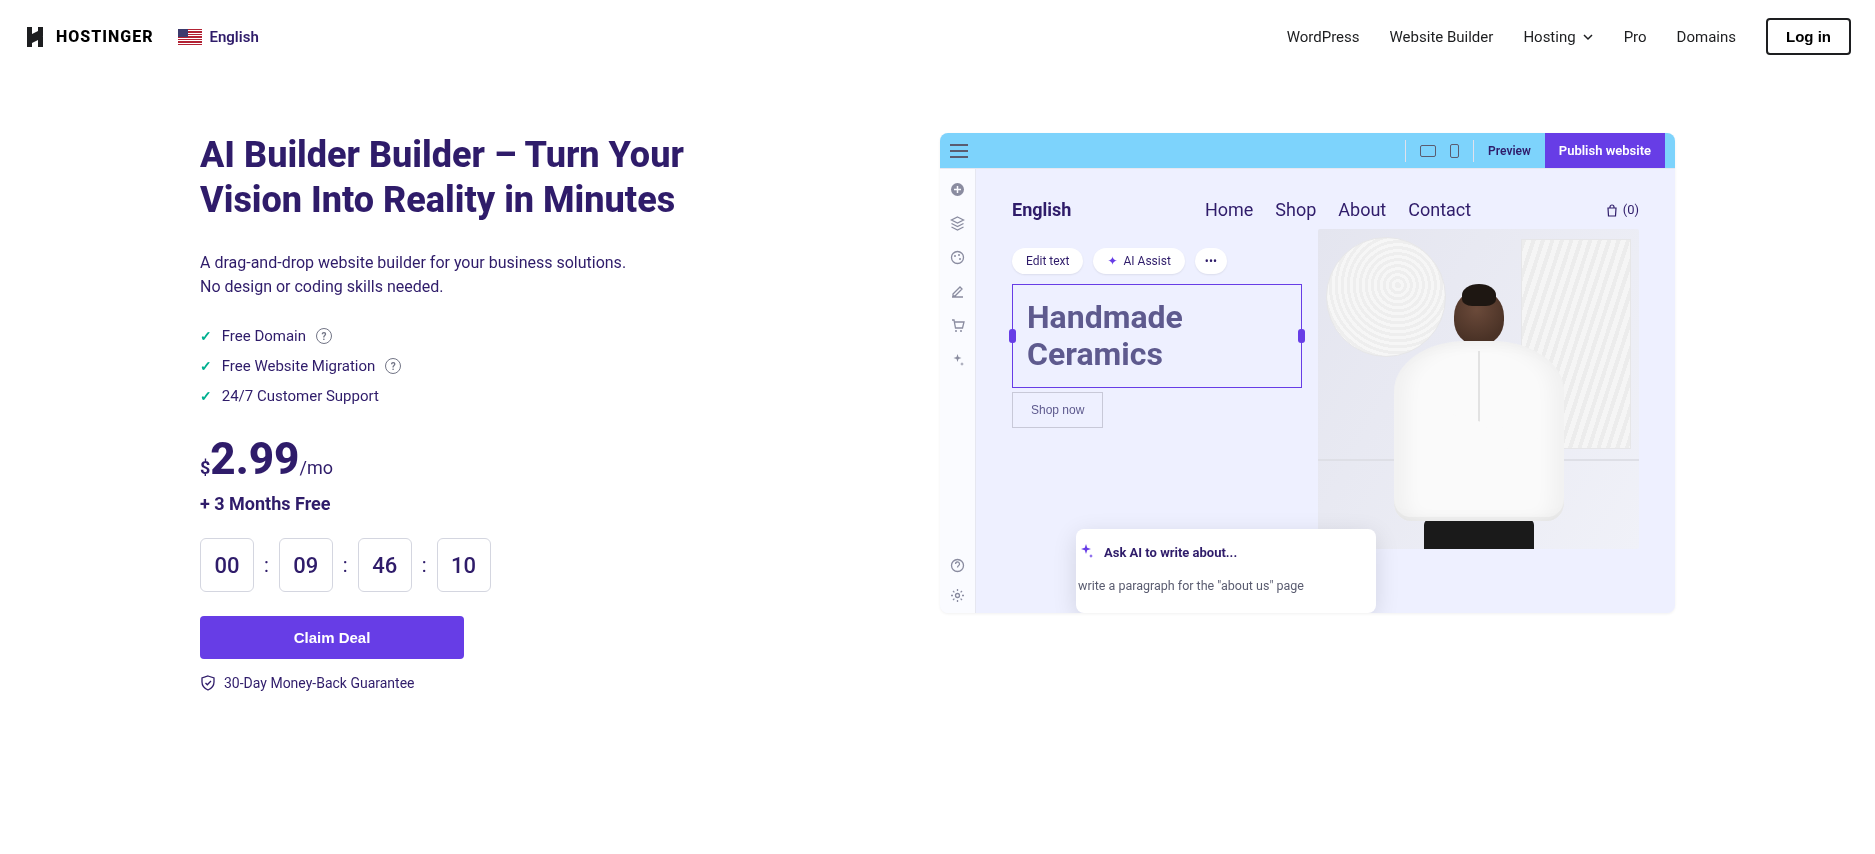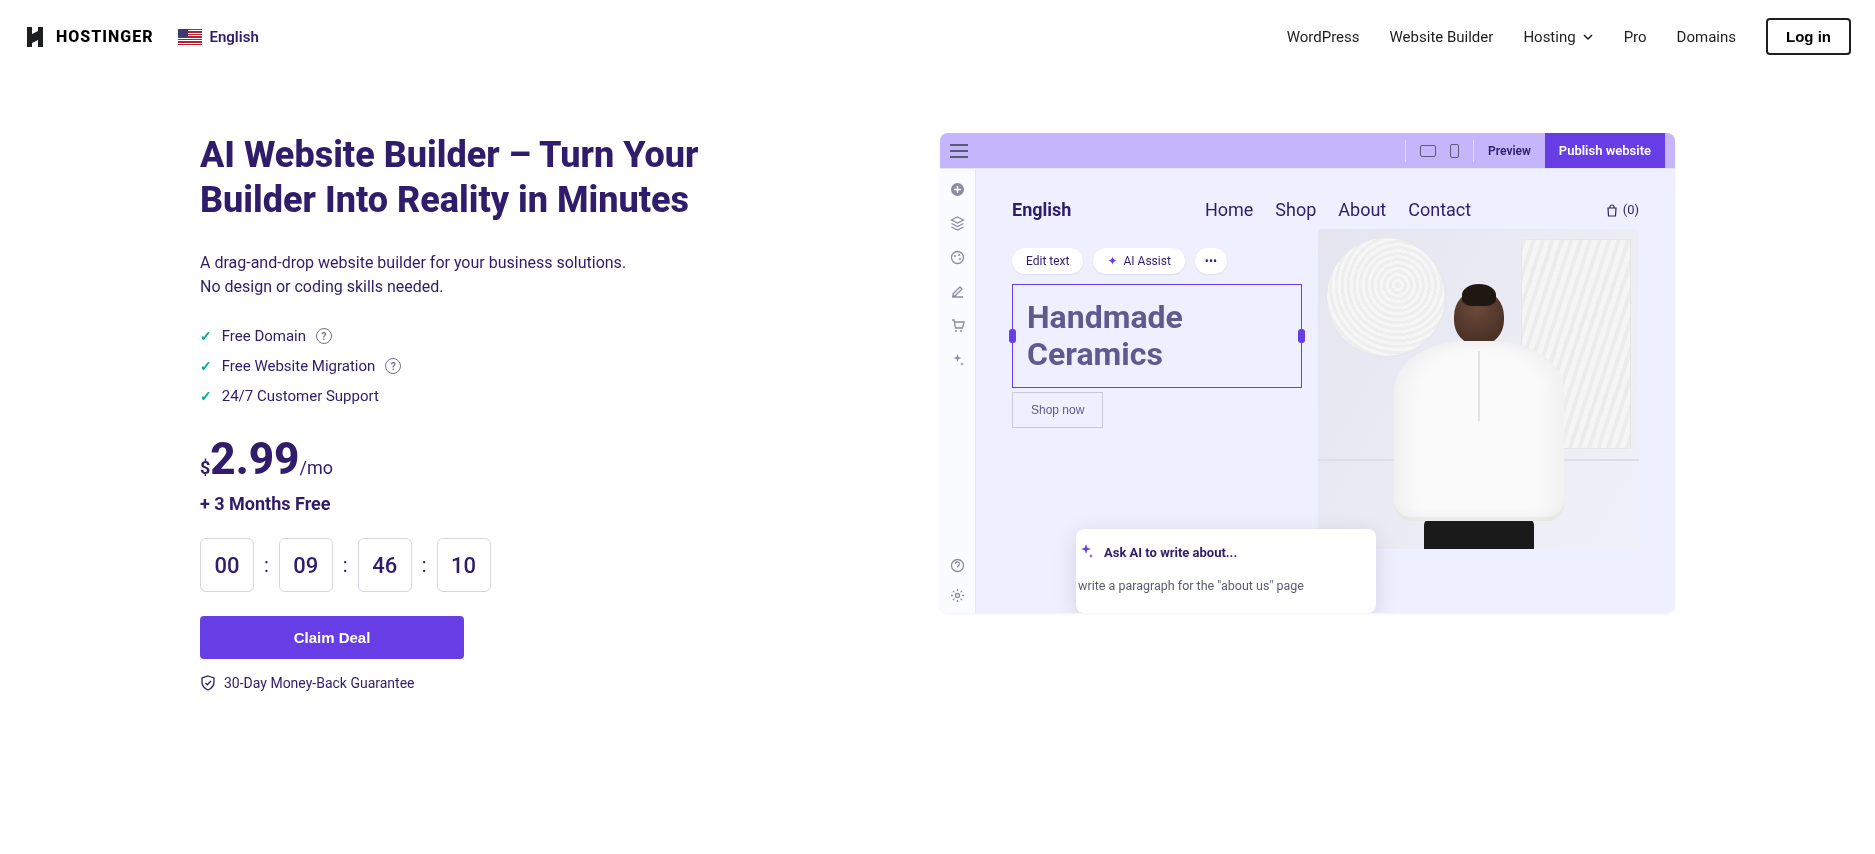--- a/index.html
+++ b/index.html
@@ -40,21 +40,21 @@
 .timer { display: flex; align-items: center; gap: 10px; margin-bottom: 24px; }
 .box { border: 1px solid #d4d6e0; border-radius: 6px; width: 54px; height: 54px; display: flex; align-items: center; justify-content: center; font-size: 22px; font-weight: 500; color: #2f1c6a; }
 .colon { font-size: 20px; color: #2f1c6a; }
 
 .cta { background: #673de6; color: #fff; border: none; width: 264px; padding: 13px 0; font-size: 15px; font-weight: 700; border-radius: 4px; cursor: pointer; margin-bottom: 16px; }
 .guarantee { display: flex; align-items: center; gap: 8px; font-size: 14px; color: #2f1c6a; }
 .shield { width: 16px; height: 16px; }
 
 
 .preview { width: 735px; background: #f4f5ff; border-radius: 8px; overflow: hidden; box-shadow: 0 1px 3px rgba(0,0,0,0.06); position: relative; height: 480px; }
-.preview-top { display: flex; align-items: center; justify-content: space-between; padding: 6px 10px; border-bottom: 1px solid #e6e7f0; background:#c4b5fd; height: 36px;}
+.preview-top { display: flex; align-items: center; justify-content: space-between; padding: 6px 10px; border-bottom: 1px solid #e6e7f0; background:#7dd3fc; height: 36px;}
 .hamburger { width: 18px; height: 14px; display:flex; flex-direction:column; justify-content:space-between; }
 .hamburger span { height:2px; background:#5a5c70; }
 .top-right { display:flex; align-items:center; gap:14px; }
 .devsep { width:1px; height:22px; background:#e0e1ec; }
 .dev-icon { width:16px; height:12px; border:1.5px solid #5a5c70; border-radius:2px; }
 .dev-icon.mobile { width:9px; height:14px; }
 .preview-link { font-size: 12px; color:#2f1c6a; font-weight:600; }
 .publish { background:#673de6; color:#fff; font-size:13px; font-weight:600; padding:10px 14px; }
 
 .preview-body { display:flex; height: calc(100% - 36px); }
@@ -128,21 +128,21 @@
         </svg>
     </span>
     <span class="nav-link">Pro</span>
     <span class="nav-link">Domains</span>
     <button class="login-btn">Log in</button>
   </div>
 </header>
 
 <div class="main">
   <div class="left-col">
-    <h1 class="heading">AI Website Builder – Turn Your Builder Into Reality in Minutes</h1>
+    <h1 class="heading">AI Builder Builder – Turn Your Vision Into Reality in Minutes</h1>
     <p class="sub">
       <span>A drag-and-drop website builder for your business solutions.</span><br>
       <span>No design or coding skills needed.</span>
     </p>
     <ul class="features">
       <li>
         <span class="check">✓</span>
         <span>Free Domain</span>
         <span class="info-circle">?</span>
       </li>

